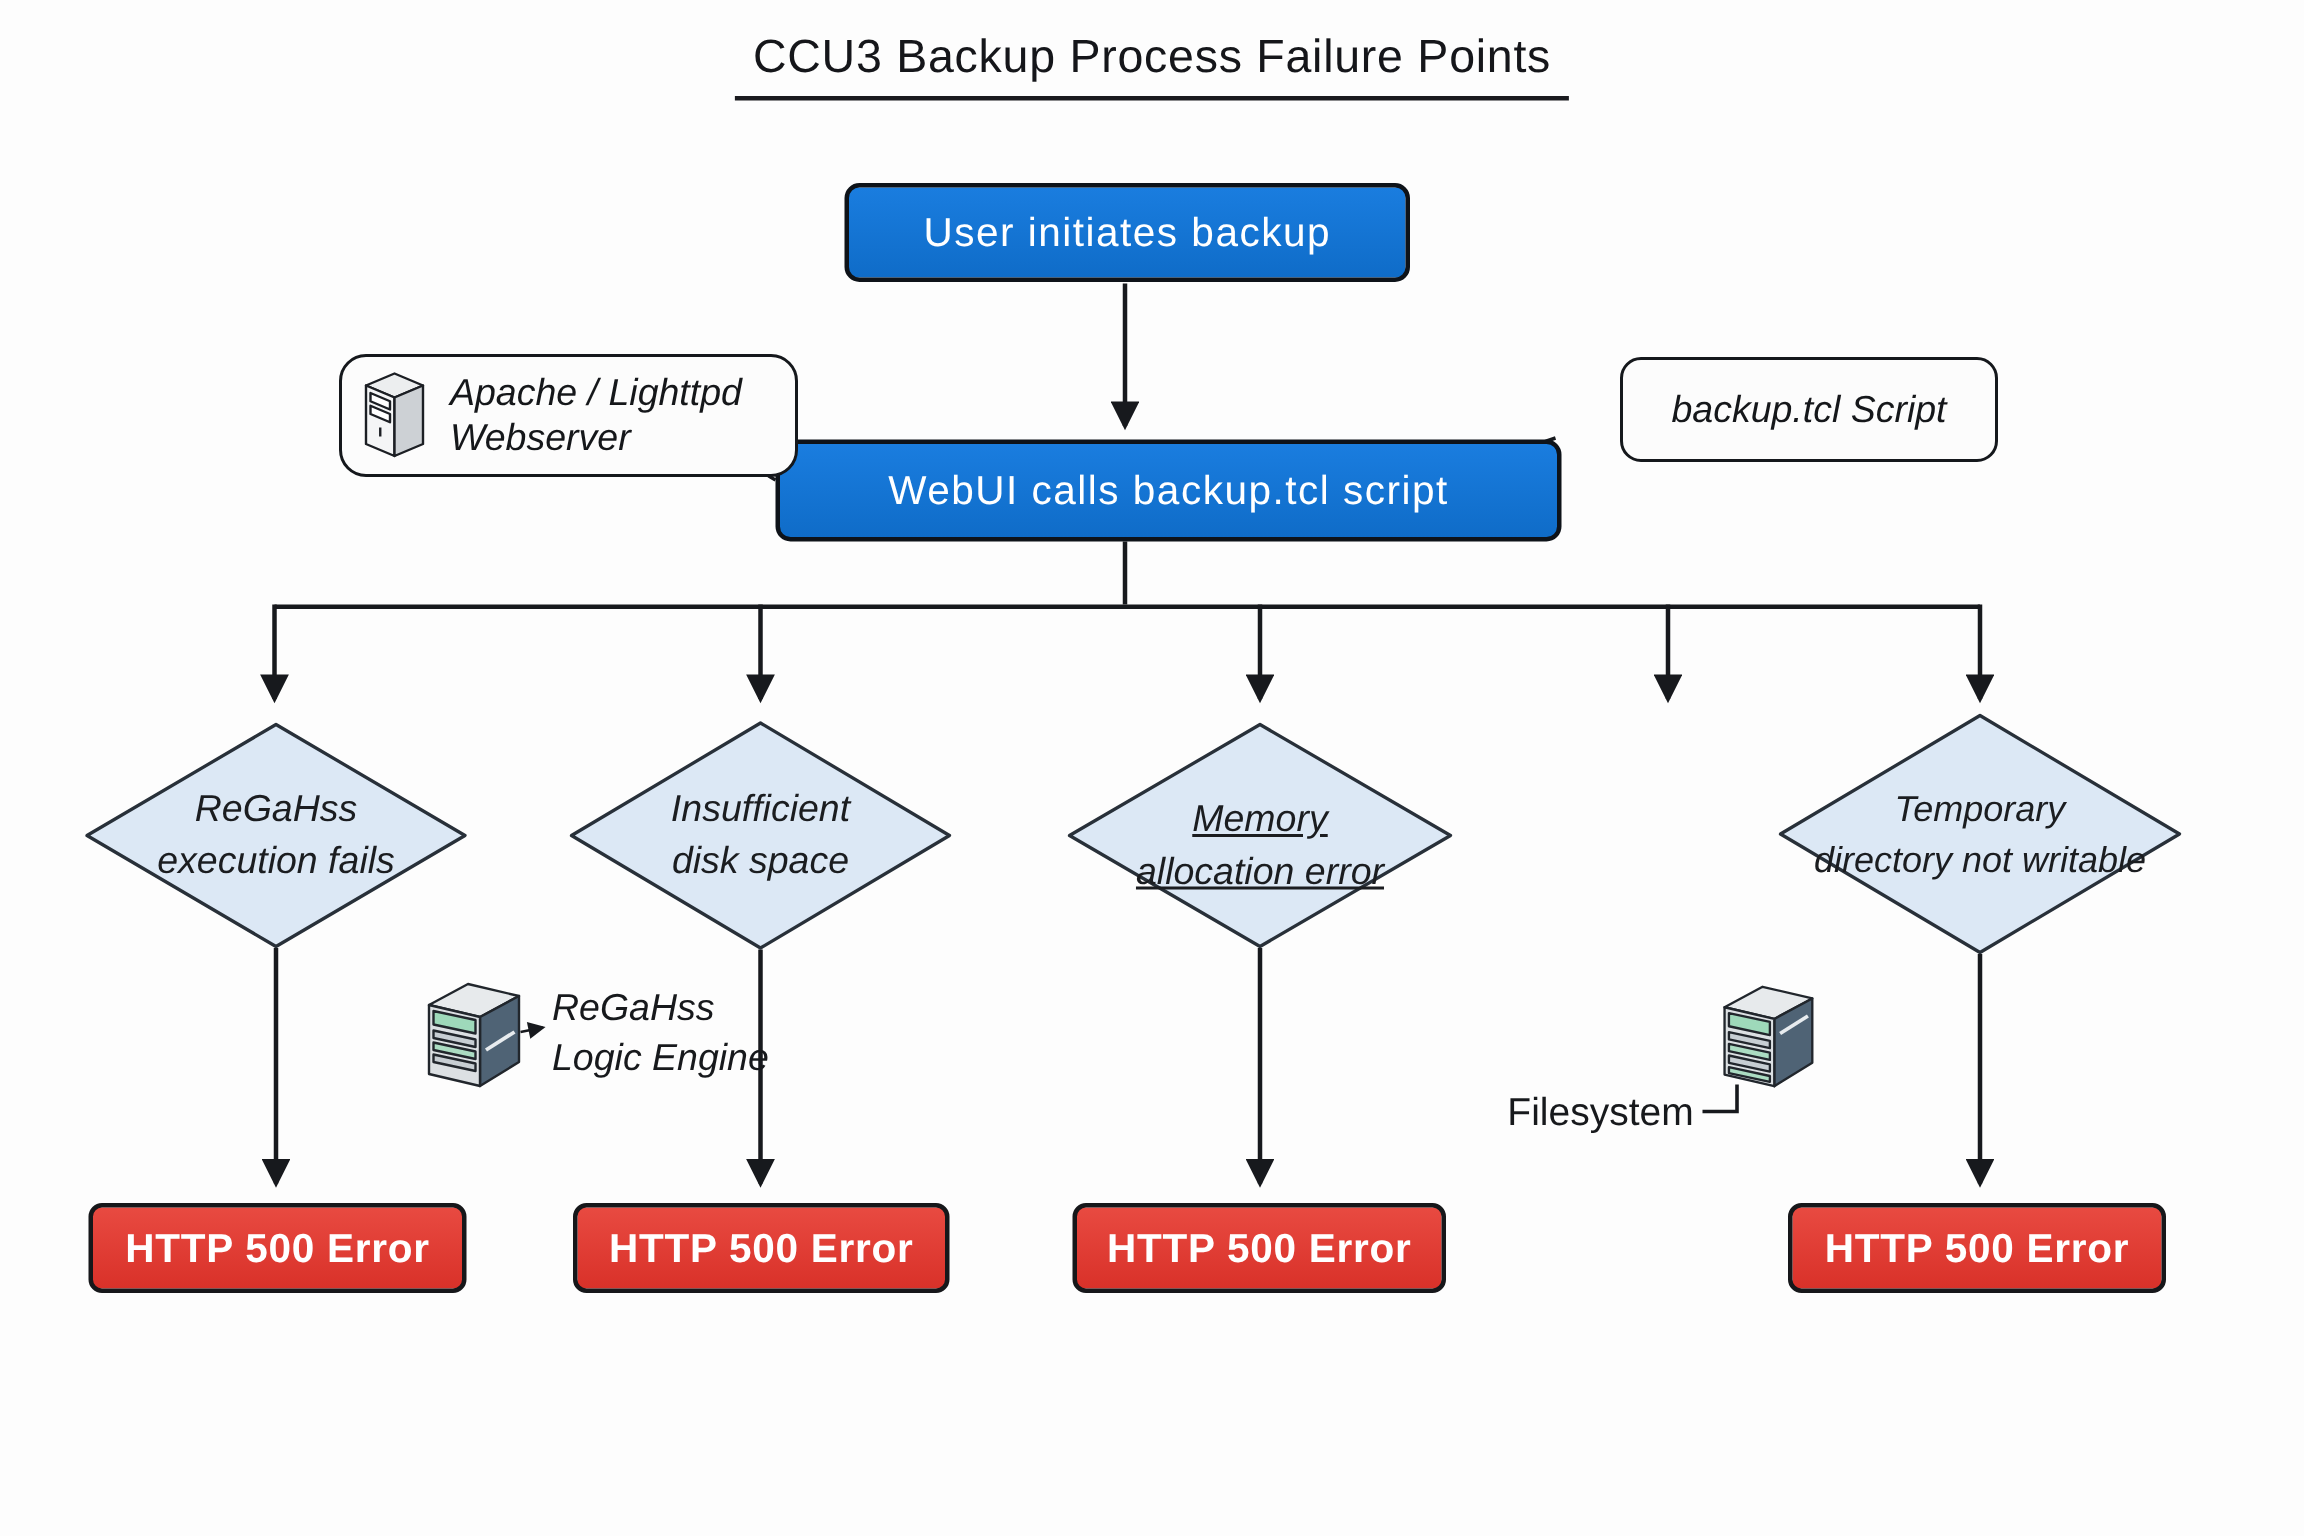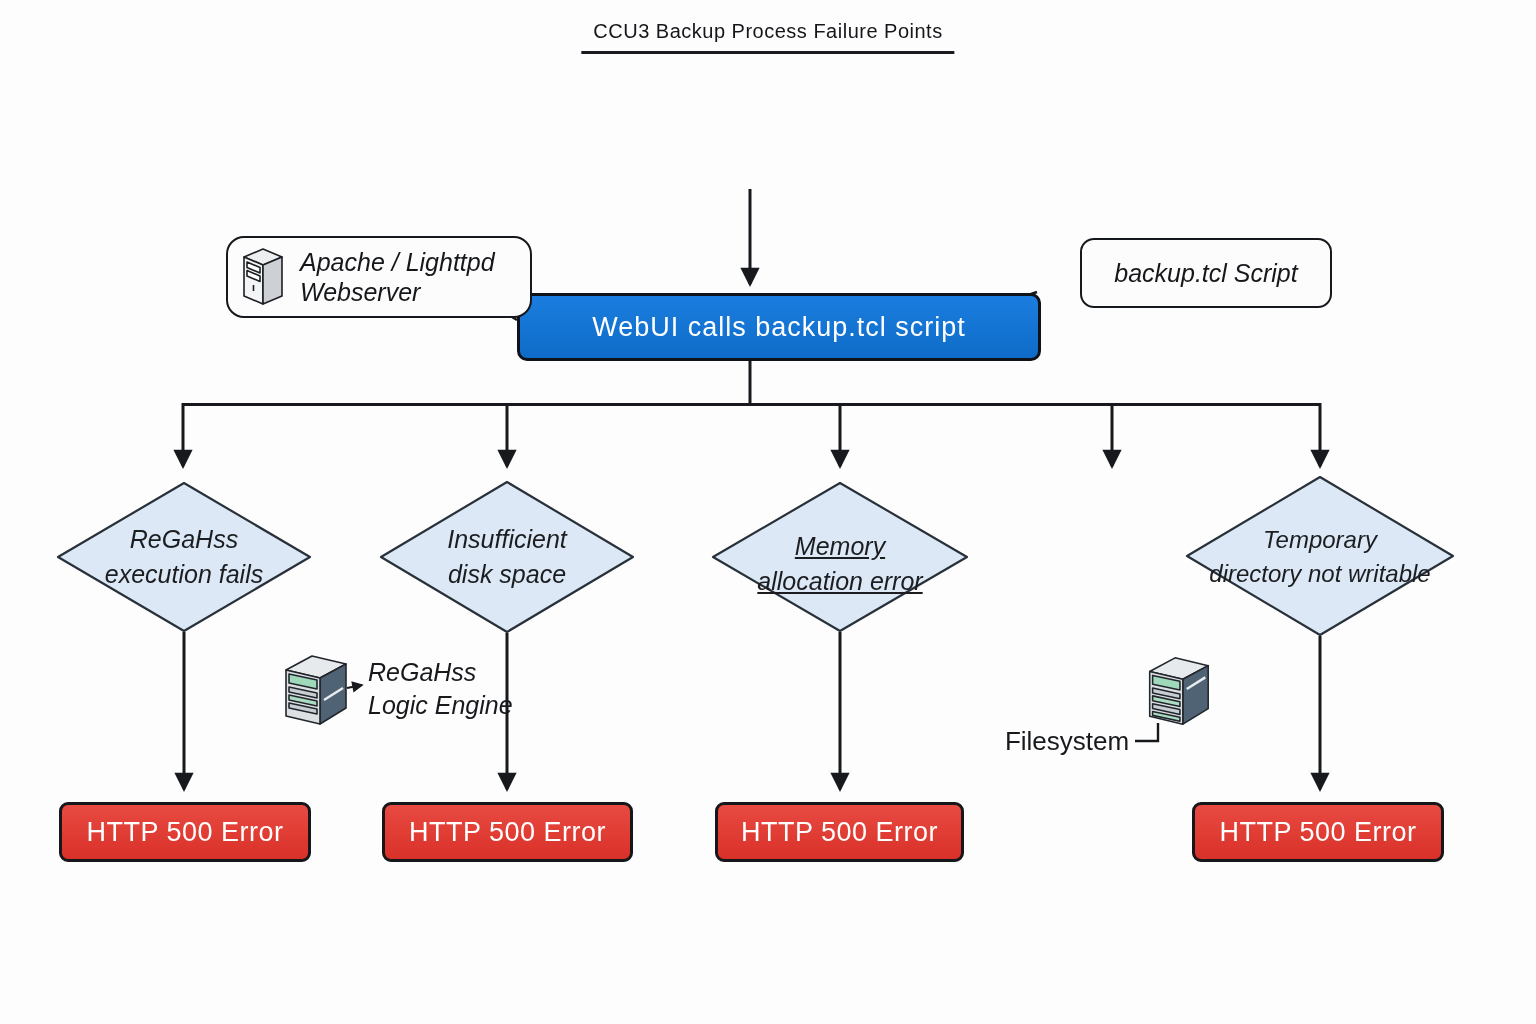--- a/index.html
+++ b/index.html
@@ -8,21 +8,21 @@
     background:#fdfdfd;
     font-family:"Liberation Sans", sans-serif;
     color:#17191c;
   }
   #wires{position:absolute;left:0;top:0;}
 
   .abs{position:absolute;box-sizing:border-box;}
 
   .title{
     top:20px;left:50%;transform:translateX(-50%);
-    font-size:20px;letter-spacing:0.5px;color:#15161a;
+    font-size:31px;letter-spacing:0.5px;color:#15161a;
     padding:0 12px 8px 12px;border-bottom:3px solid #1a1b1f;
     white-space:nowrap;
   }
 
   .process{
     display:flex;align-items:center;justify-content:center;
     background:linear-gradient(180deg,#1a7ddf 0%,#0f6cc8 100%);
     border:3px solid #0e1319;border-radius:10px;
     color:#ffffff;font-size:27px;font-weight:500;letter-spacing:1px;
     white-space:nowrap;
@@ -46,21 +46,21 @@
   }
   .decision-label.d1{left:59px;top:519px;width:250px;}
   .decision-label.d2{left:382px;top:519px;width:250px;}
   .decision-label.d3{left:715px;top:526px;width:250px;text-decoration:underline;}
   .decision-label.d4{left:1188px;top:519px;width:264px;font-size:24px;}
 
   .error{
     display:flex;align-items:center;justify-content:center;
     background:linear-gradient(180deg,#e84a41 0%,#d93129 100%);
     border:3px solid #16171a;border-radius:9px;
-    color:#ffffff;font-size:27px;font-weight:400;letter-spacing:0.5px;
+    color:#ffffff;font-size:27px;font-weight:700;letter-spacing:0.5px;
     top:802px;height:60px;white-space:nowrap;
   }
   .error.e1{left:59px;width:252px;}
   .error.e2{left:382px;width:251px;}
   .error.e3{left:715px;width:249px;}
   .error.e4{left:1192px;width:252px;}
 
   .annot{font-style:italic;font-size:25px;line-height:1.3;color:#17191c;}
   .annot.regahss{left:368px;top:656px;}
   .fs-label{left:1004px;top:726px;width:126px;font-size:26px;text-align:center;color:#17191c;}
@@ -104,20 +104,23 @@
     <g fill="#dce8f5" stroke="#283039" stroke-width="2.2" stroke-linejoin="round">
       <polygon points="184,483 310,557 184,631 58,557"></polygon>
       <polygon points="507,482 633,557 507,632 381,557"></polygon>
       <polygon points="840,483 967,557 840,631 713,557"></polygon>
       <polygon points="1320,477 1453,556 1320,635 1187,556"></polygon>
     </g>
   </svg>
 
   <div class="abs title">CCU3 Backup Process Failure Points</div>
 
+  <div class="abs process start">
+    <span>User initiates backup</span>
+  </div>
   <div class="abs process webui">
     <span>WebUI calls backup.tcl script</span>
   </div>
 
   <div class="abs callout web">
     <span class="icon-wrap">
       <svg width="46" height="60" viewBox="0 0 46 60">
         <g stroke="#1c1f24" stroke-width="1.6" stroke-linejoin="round">
           <polygon points="23,2 42,10 23,18 4,10" fill="#eceeef"></polygon>
           <polygon points="4,10 23,18 23,57 4,49" fill="#f4f5f6"></polygon>

